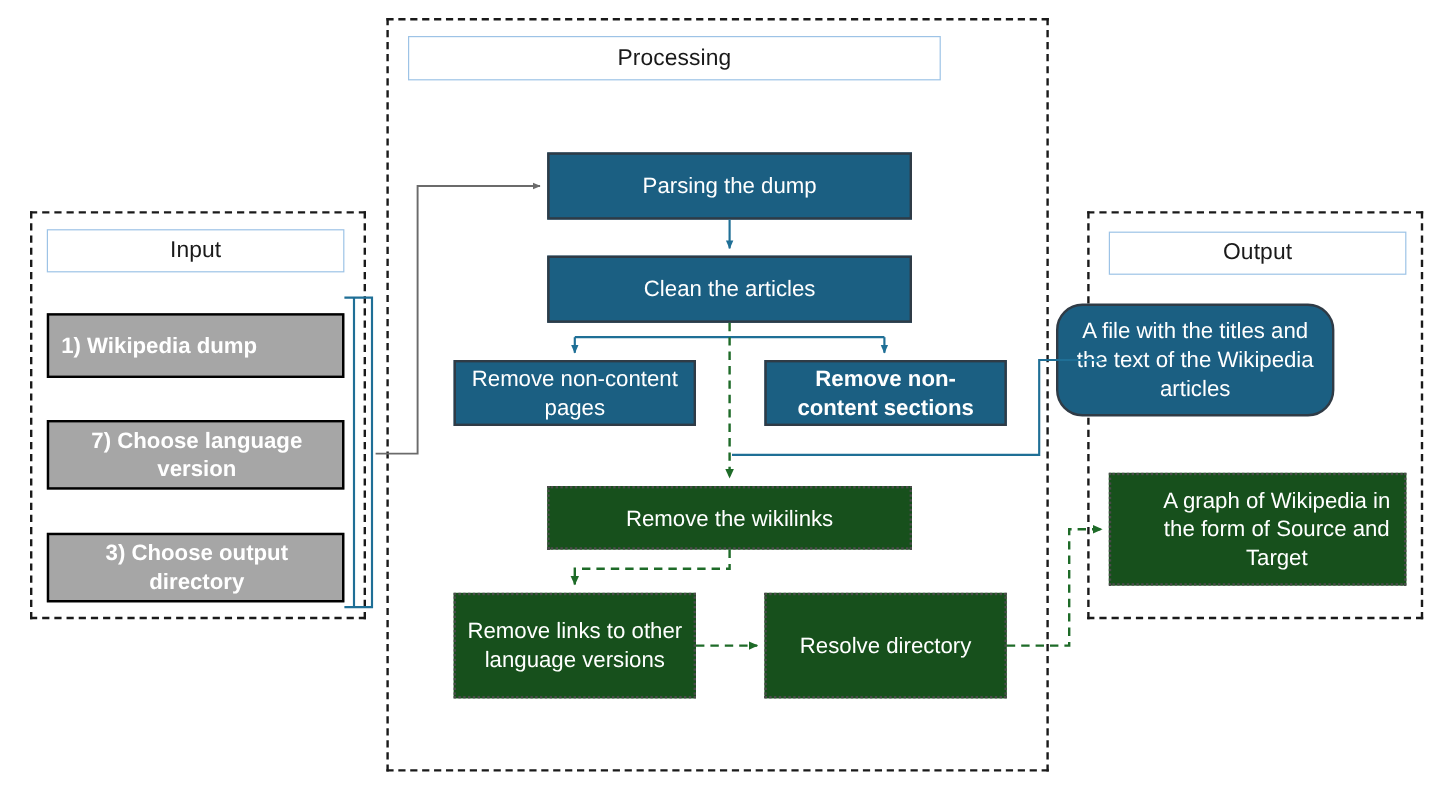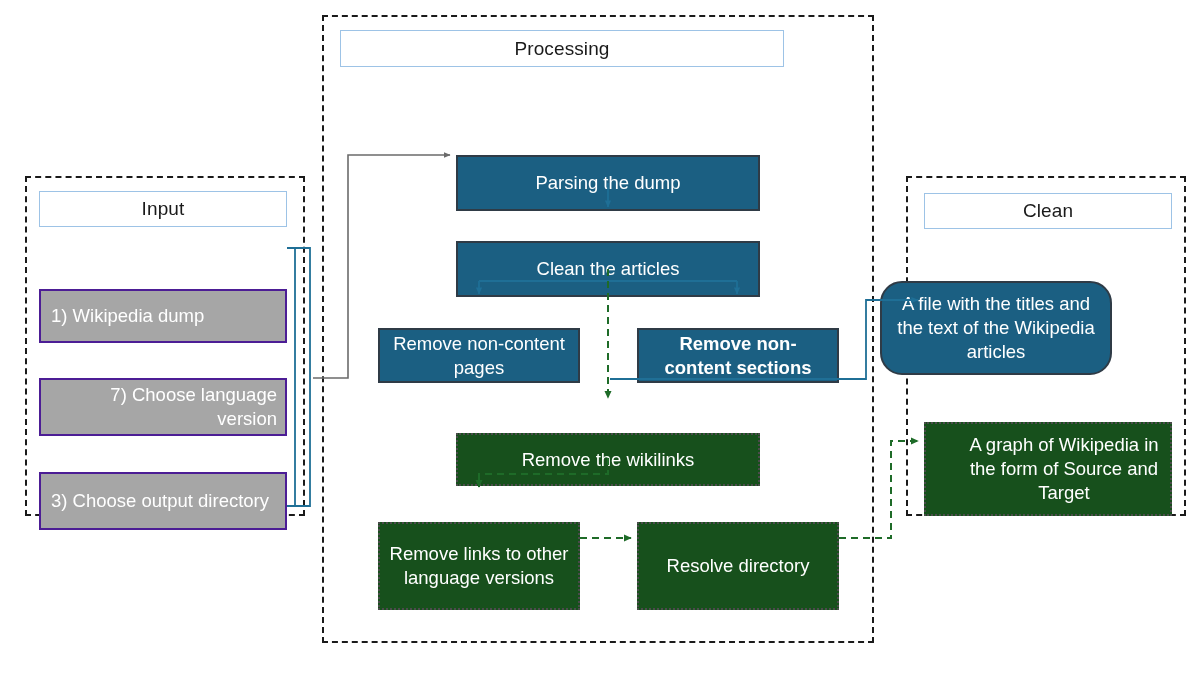--- a/index.html
+++ b/index.html
@@ -44,29 +44,29 @@
     position: absolute;
     box-sizing: border-box;
     display: flex;
     align-items: center;
     justify-content: center;
     text-align: center;
     color: #ffffff;
     font-size: 18.5px;
     line-height: 1.28;
     padding: 4px 8px;
-    margin-top: 28px;
   }
   .node.gray {
     background: #a6a6a6;
-    border: 2px solid #4c1d95;
+    border: 2px solid #000000;
     color: #ffffff;
     justify-content: flex-start;
-    text-align: right;
+    text-align: center;
     padding-left: 10px;
+    font-weight: bold;
   }
   .node.blue {
     background: #1b5f82;
     border: 2px solid #2f3b46;
   }
   .node.green {
     background: #17501c;
     border: 2px dotted #4b4b4b;
   }
   
@@ -135,21 +135,21 @@
     <span>Remove links to other language versions</span>
   </div>
 
   <div class="node green" style="left:637px; top:494px; width:202px; height:88px;">
     <span>Resolve directory</span>
   </div>
 
   <div class="group" style="left:906px; top:176px; width:280px; height:340px;"></div>
 
   <div class="group-header" style="left:924px; top:193px; width:248px; height:36px;">
-    <span>Clean</span>
+    <span>Output</span>
   </div>
 
   <div class="node blue" style="left:880px; top:253px; width:232px; height:94px;border-radius:22px;">
     <span>A file with the titles and the text of the Wikipedia articles</span>
   </div>
 
   <div class="node green" style="left:924px; top:394px; width:248px; height:94px;padding-left:40px;">
     <span>A graph of Wikipedia in the form of Source and Target</span>
   </div>
 

